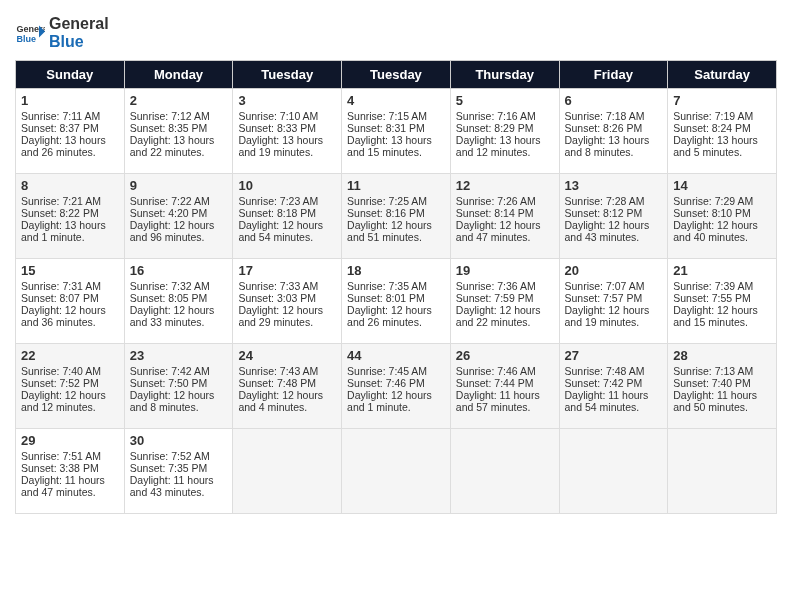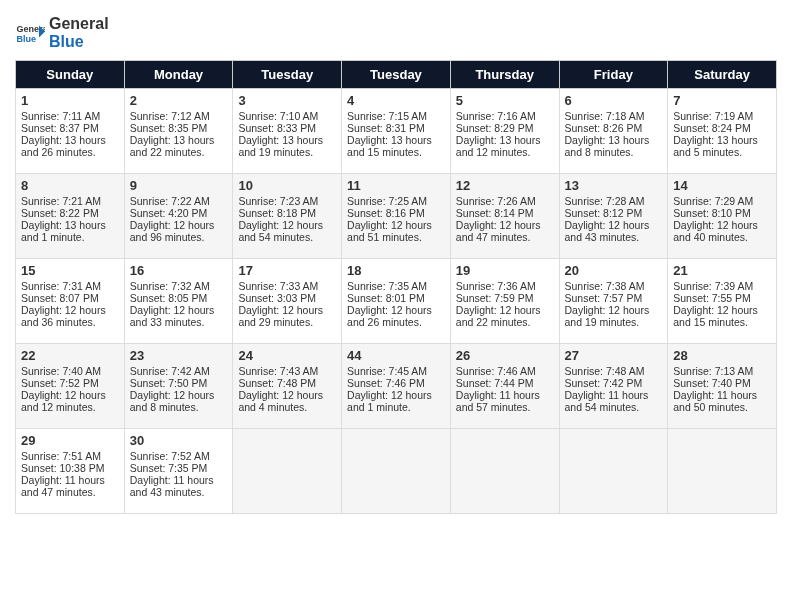--- a/index.html
+++ b/index.html
@@ -242,21 +242,21 @@
         </td>
         <td>
           <span class="day-num">19</span>
           <div>Sunrise: 7:36 AM</div>
           <div>Sunset: 7:59 PM</div>
           <div>Daylight: 12 hours</div>
           <div>and 22 minutes.</div>
         </td>
         <td>
           <span class="day-num">20</span>
-          <div>Sunrise: 7:38 AM</div>
+          <div>Sunrise: 7:07 AM</div>
           <div>Sunset: 7:57 PM</div>
           <div>Daylight: 12 hours</div>
           <div>and 19 minutes.</div>
         </td>
         <td>
           <span class="day-num">21</span>
           <div>Sunrise: 7:39 AM</div>
           <div>Sunset: 7:55 PM</div>
           <div>Daylight: 12 hours</div>
           <div>and 15 minutes.</div>
@@ -310,21 +310,21 @@
           <div>Sunrise: 7:13 AM</div>
           <div>Sunset: 7:40 PM</div>
           <div>Daylight: 11 hours</div>
           <div>and 50 minutes.</div>
         </td>
       </tr>
       <tr>
         <td>
           <span class="day-num">29</span>
           <div>Sunrise: 7:51 AM</div>
-          <div>Sunset: 10:38 PM</div>
+          <div>Sunset: 3:38 PM</div>
           <div>Daylight: 11 hours</div>
           <div>and 47 minutes.</div>
         </td>
         <td>
           <span class="day-num">30</span>
           <div>Sunrise: 7:52 AM</div>
           <div>Sunset: 7:35 PM</div>
           <div>Daylight: 11 hours</div>
           <div>and 43 minutes.</div>
         </td>

